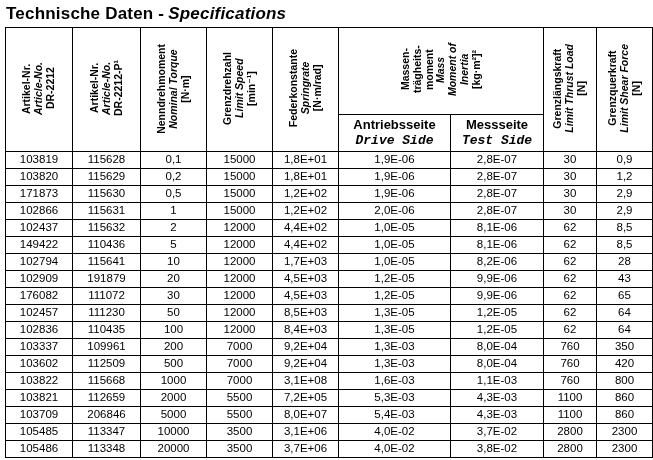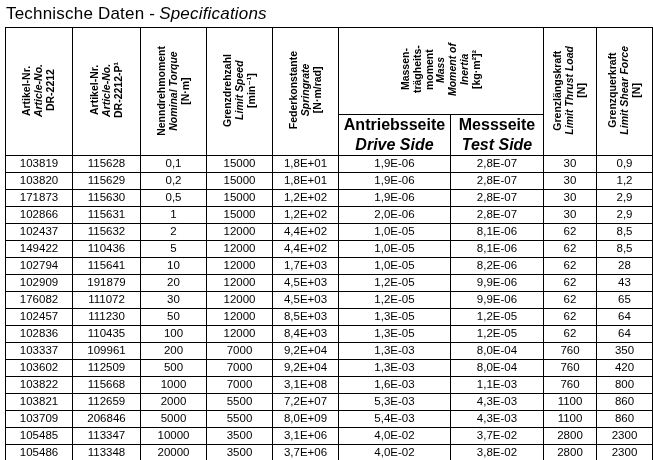--- a/index.html
+++ b/index.html
@@ -3,44 +3,44 @@
 <meta charset="utf-8">
 <style>
   html,body{margin:0;padding:0;background:#ffffff;}
   body{
     width:653px;height:460px;overflow:hidden;
     font-family:"Liberation Sans","DejaVu Sans",sans-serif;
     color:#000;
     -webkit-font-smoothing:antialiased;
   }
   .page{padding:3px 0 0 5px;}
-  .title{font-size:17px;font-weight:normal;margin:1px 0 3px 1px;letter-spacing:0.2px;}
+  .title{font-size:17px;font-weight:bold;margin:1px 0 3px 1px;letter-spacing:0.2px;}
   .title .t-de{margin-right:4px;}
   .title .t-en{font-style:italic;}
 
   table.spec{
     border-collapse:collapse;
     table-layout:fixed;
     width:647px;
   }
   table.spec th,
   table.spec td{
     border:1px solid #000;
     padding:0;
     text-align:center;
     vertical-align:middle;
     background:#fff;
     overflow:hidden;
   }
   
   thead th{font-size:10.5px;font-weight:bold;}
   th.group-inertia{height:86px;}
-  tr.subhead th{height:36px;font-size:16px;line-height:1.25;}
+  tr.subhead th{height:36px;font-size:13px;line-height:1.25;}
   .sub-de{font-weight:bold;display:block;}
-  .sub-en{font-weight:bold;font-style:italic;display:block;}
+  .sub-en{font-weight:bold;font-style:italic;display:block;font-family:Liberation Mono, monospace;}
 
   
   .vt{
     display:inline-block;
     writing-mode:vertical-rl;
     transform:rotate(180deg);
     line-height:1.12;
     font-size:10.5px;
     white-space:nowrap;
     padding:2px 0;
@@ -304,32 +304,32 @@
     <td>1,6E-03</td>
     <td>1,1E-03</td>
     <td>760</td>
     <td>800</td>
   </tr>
         <tr>
     <td>103821</td>
     <td>112659</td>
     <td>2000</td>
     <td>5500</td>
-    <td>7,2E+07</td>
+    <td>7,2E+05</td>
     <td>5,3E-03</td>
     <td>4,3E-03</td>
     <td>1100</td>
     <td>860</td>
   </tr>
         <tr>
     <td>103709</td>
     <td>206846</td>
     <td>5000</td>
     <td>5500</td>
-    <td>8,0E+09</td>
+    <td>8,0E+07</td>
     <td>5,4E-03</td>
     <td>4,3E-03</td>
     <td>1100</td>
     <td>860</td>
   </tr>
         <tr>
     <td>105485</td>
     <td>113347</td>
     <td>10000</td>
     <td>3500</td>

